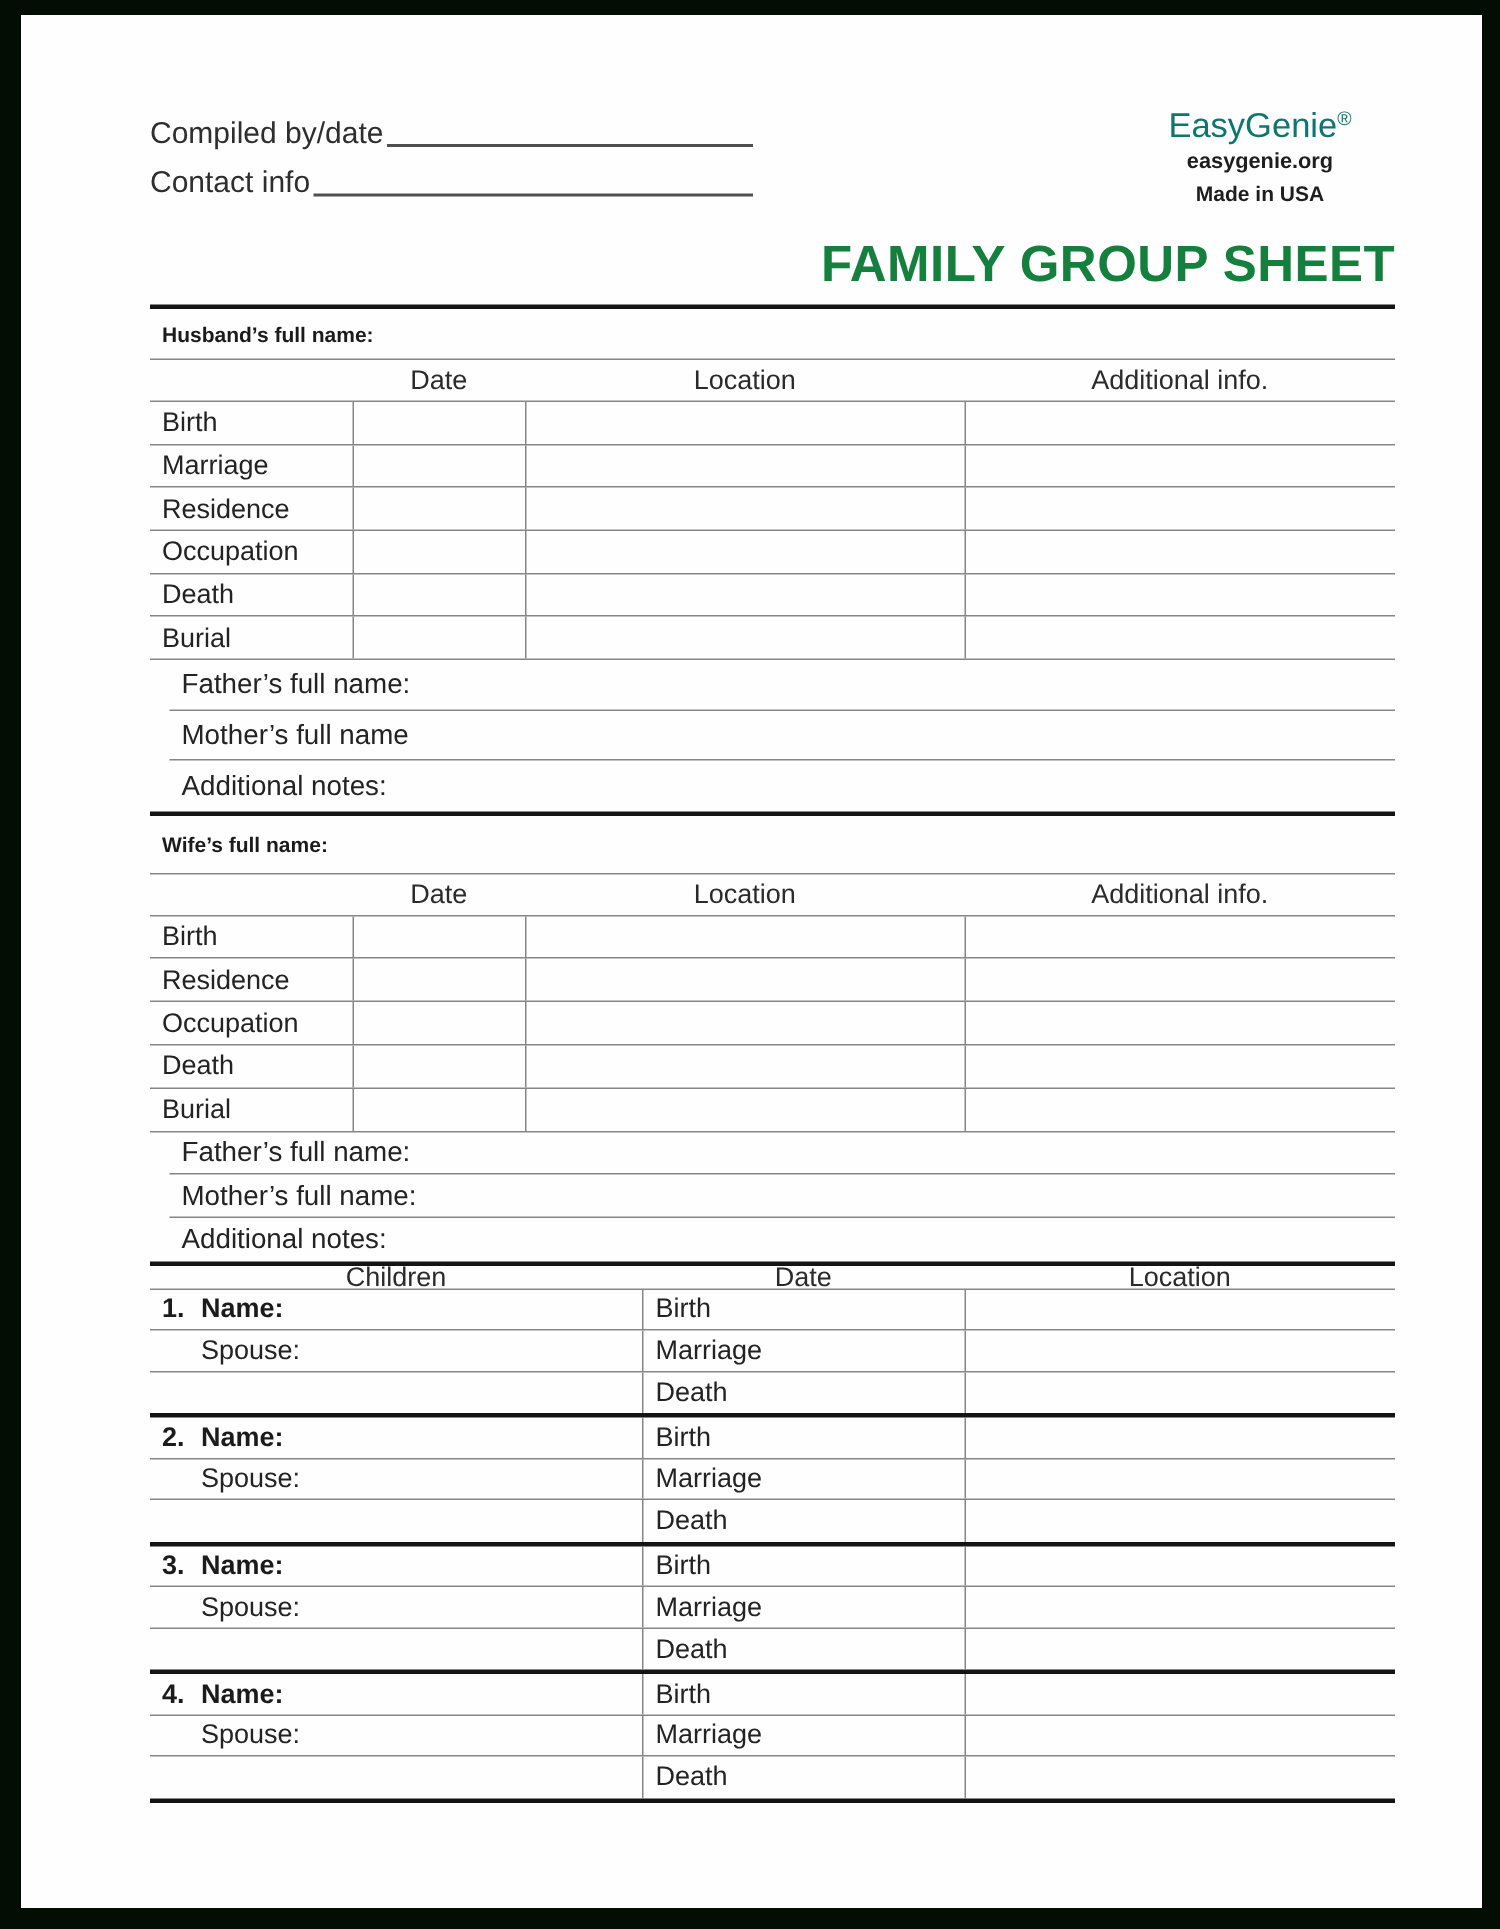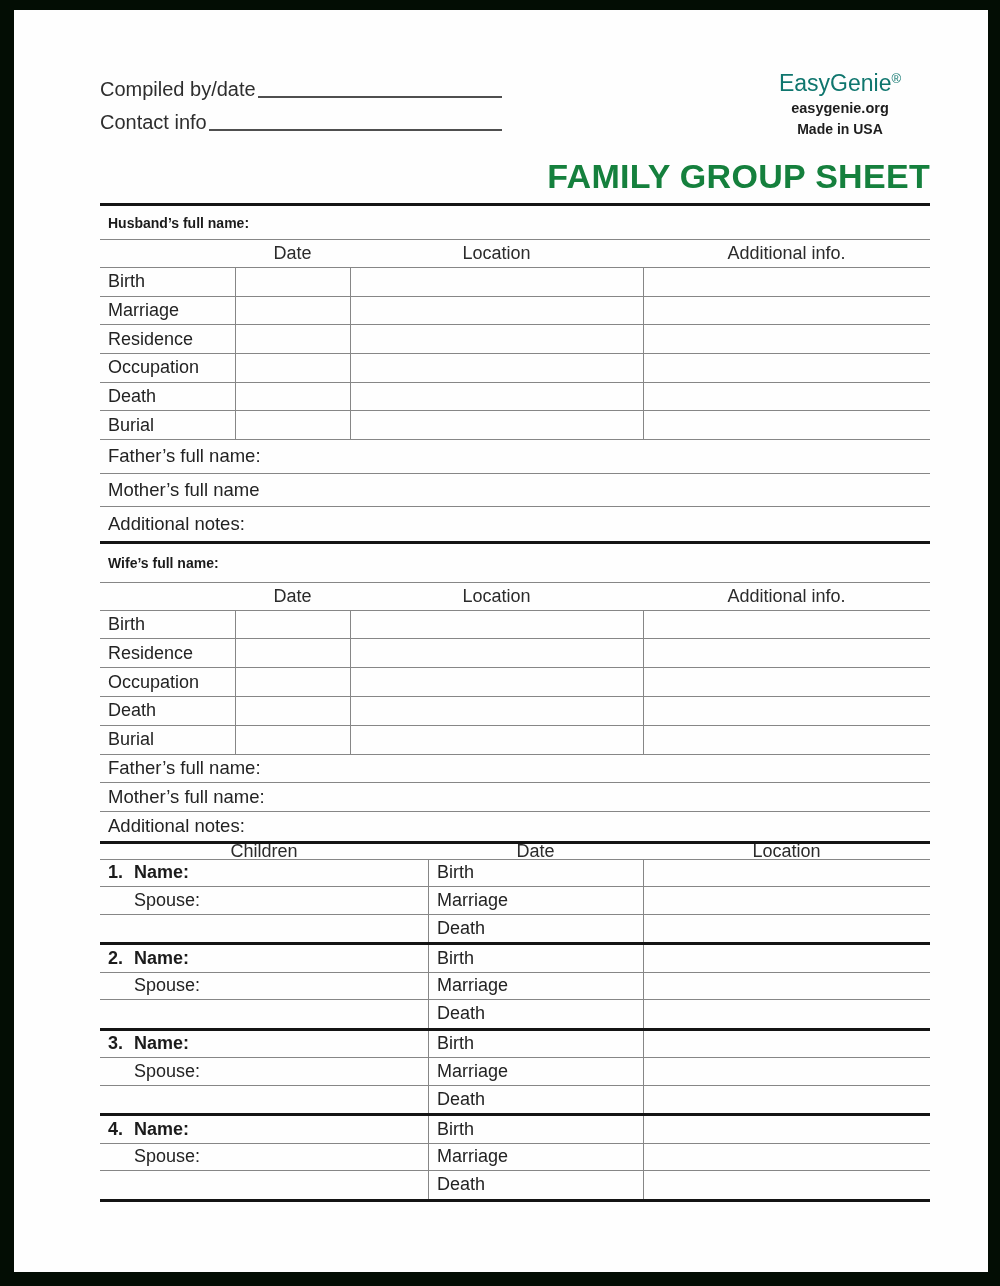--- a/index.html
+++ b/index.html
@@ -38,21 +38,21 @@
   .hdr-row .h{text-align:center;}
   .w0{width:135px;} .w1{width:115px;} .w2{width:293px;} .w3{flex:1;}
 
   .ev-row{display:flex;border-bottom:1px solid var(--thin);}
   .husband .ev-row{height:28.7px;}
   .wife .ev-row{height:28.8px;}
   .ev-row .cell{display:flex;align-items:center;}
   .ev-row .cell + .cell{border-left:1px solid var(--thin);}
   .ev-row .cell.lbl{padding-left:8px;font-size:18px;}
 
-  .meta-row{display:flex;align-items:center;border-bottom:1px solid var(--thin);padding-left:8px;font-size:18.5px;}
+  .meta-row{display:flex;align-items:center;border-bottom:1px solid var(--thin);padding-left:8px;font-size:18.5px;margin-left:13px;}
   .husband .meta-row{height:33.5px;}
   .wife .meta-row{height:28.7px;}
   .meta-row:last-child{border-bottom:none;}
 
   
   .children .hdr-row{height:16px;}
   .cw0{width:328px;} .cw1{width:215px;} .cw2{flex:1;}
   .child-block{border-bottom:3px solid var(--thick);}
   .ch-row{display:flex;height:27.5px;}
   .ch-row:not(:last-child){border-bottom:1px solid var(--thin);}

